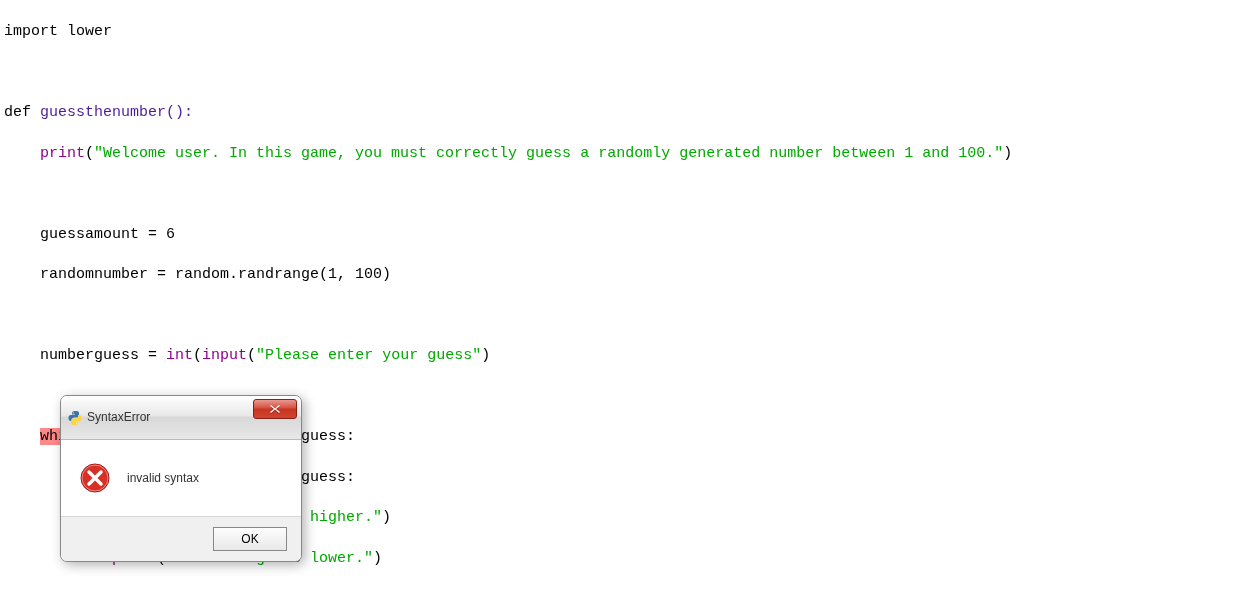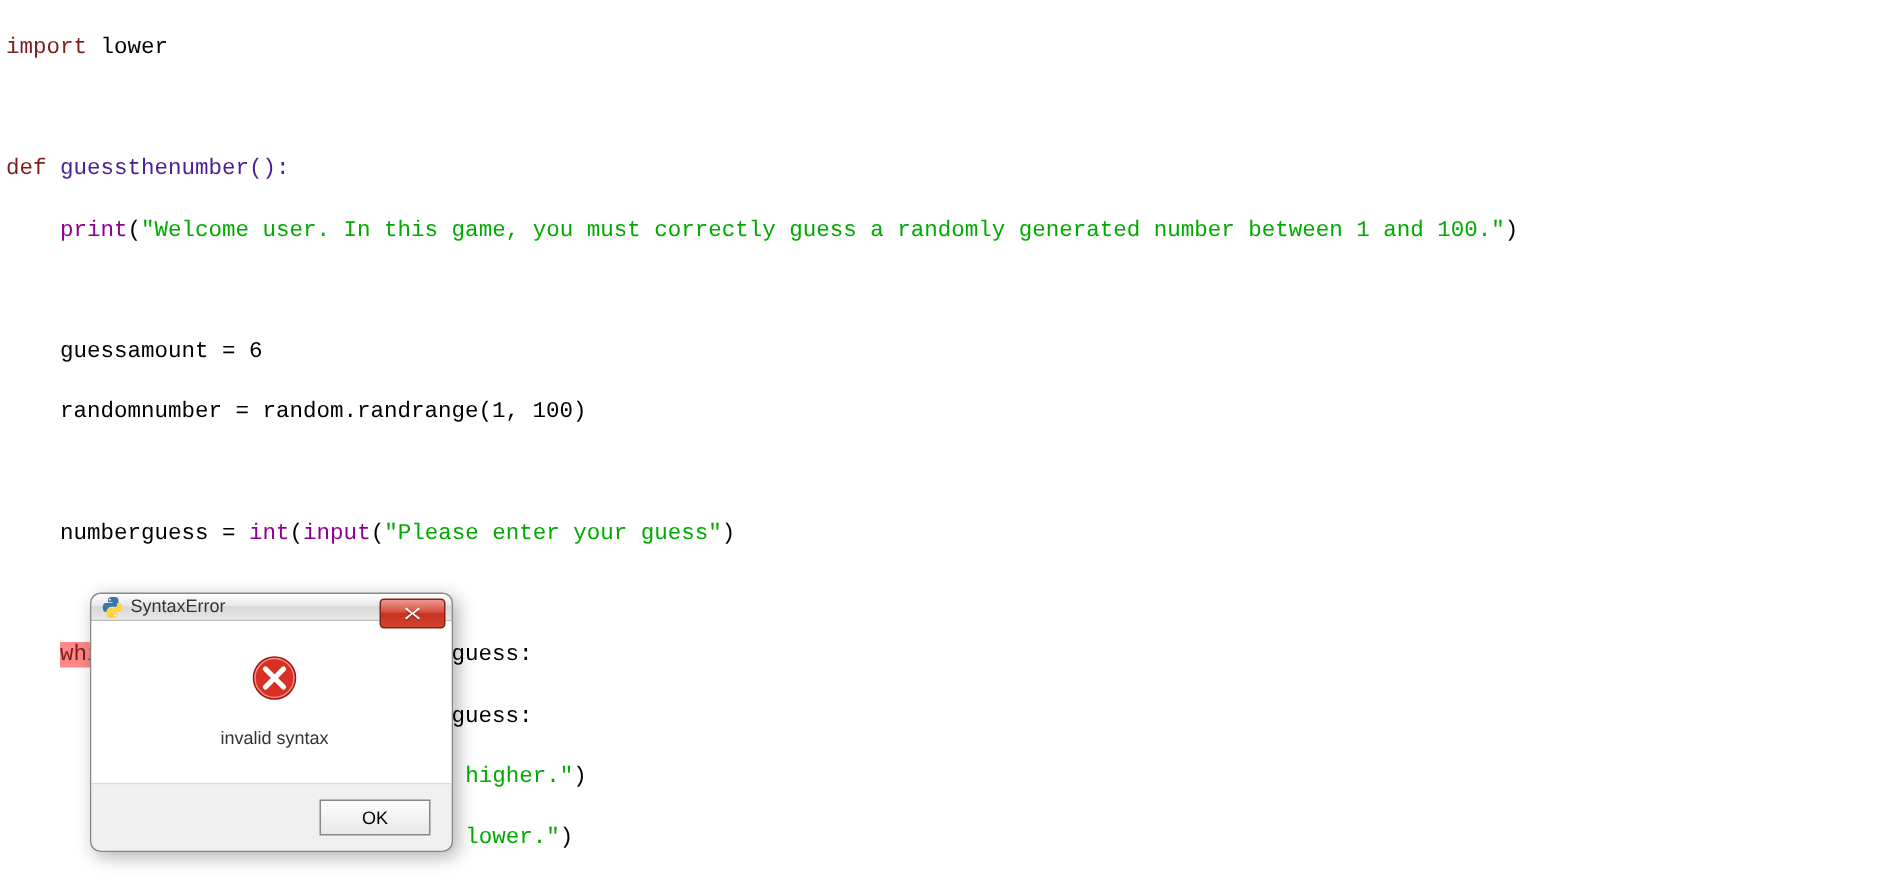--- a/index.html
+++ b/index.html
@@ -15,21 +15,21 @@
       color: #000000;
       padding: 2px 0 0 4px;
       position: relative;
       width: 1256px;
       height: 596px;
       overflow: hidden;
     }
     .code-container {
       white-space: pre;
     }
-    .kw-orange { color: #7f1d1d; }
+    .kw-orange { color: #000000; }
     .kw-blue { color: #4c1d95; }
     .builtin { color: #900090; text-align: right; }
     .string { color: #00aa00; }
     .highlight-red {
       background-color: #ff8888;
     }
     .code-line {
       display: block;
     }
     
@@ -39,21 +39,21 @@
       left: 60px;
       top: 395px;
       width: 242px;
       background: #f0f0f0;
       border: 1px solid #888888;
       border-radius: 7px;
       box-shadow: 3px 3px 12px rgba(0,0,0,0.3);
       font-family: "Segoe UI", Tahoma, sans-serif;
     }
     .dialog-titlebar {
-      height: 18px;
+      height: 44px;
       background: linear-gradient(to bottom, #ffffff 0%, #e8e8e8 45%, #d8d8d8 50%, #e8e8e8 100%);
       border-bottom: 1px solid #bbbbbb;
       border-radius: 6px 6px 0 0;
       display: flex;
       align-items: center;
       padding: 0 2px 0 6px;
       position: relative;
     }
     .dialog-title {
       font-size: 12px;
@@ -86,21 +86,20 @@
     .close-btn svg {
       filter: drop-shadow(0 1px 0 rgba(0,0,0,0.3));
     }
     .dialog-body {
       background: #ffffff;
       padding: 22px 14px 22px 18px;
       display: flex;
       align-items: center;
       gap: 16px;
       border-bottom: 1px solid #d8d8d8;
-      flex-direction: column;
     }
     .error-icon {
       width: 32px;
       height: 32px;
       flex-shrink: 0;
     }
     .dialog-message {
       font-size: 12px;
       color: #333333;
     }

